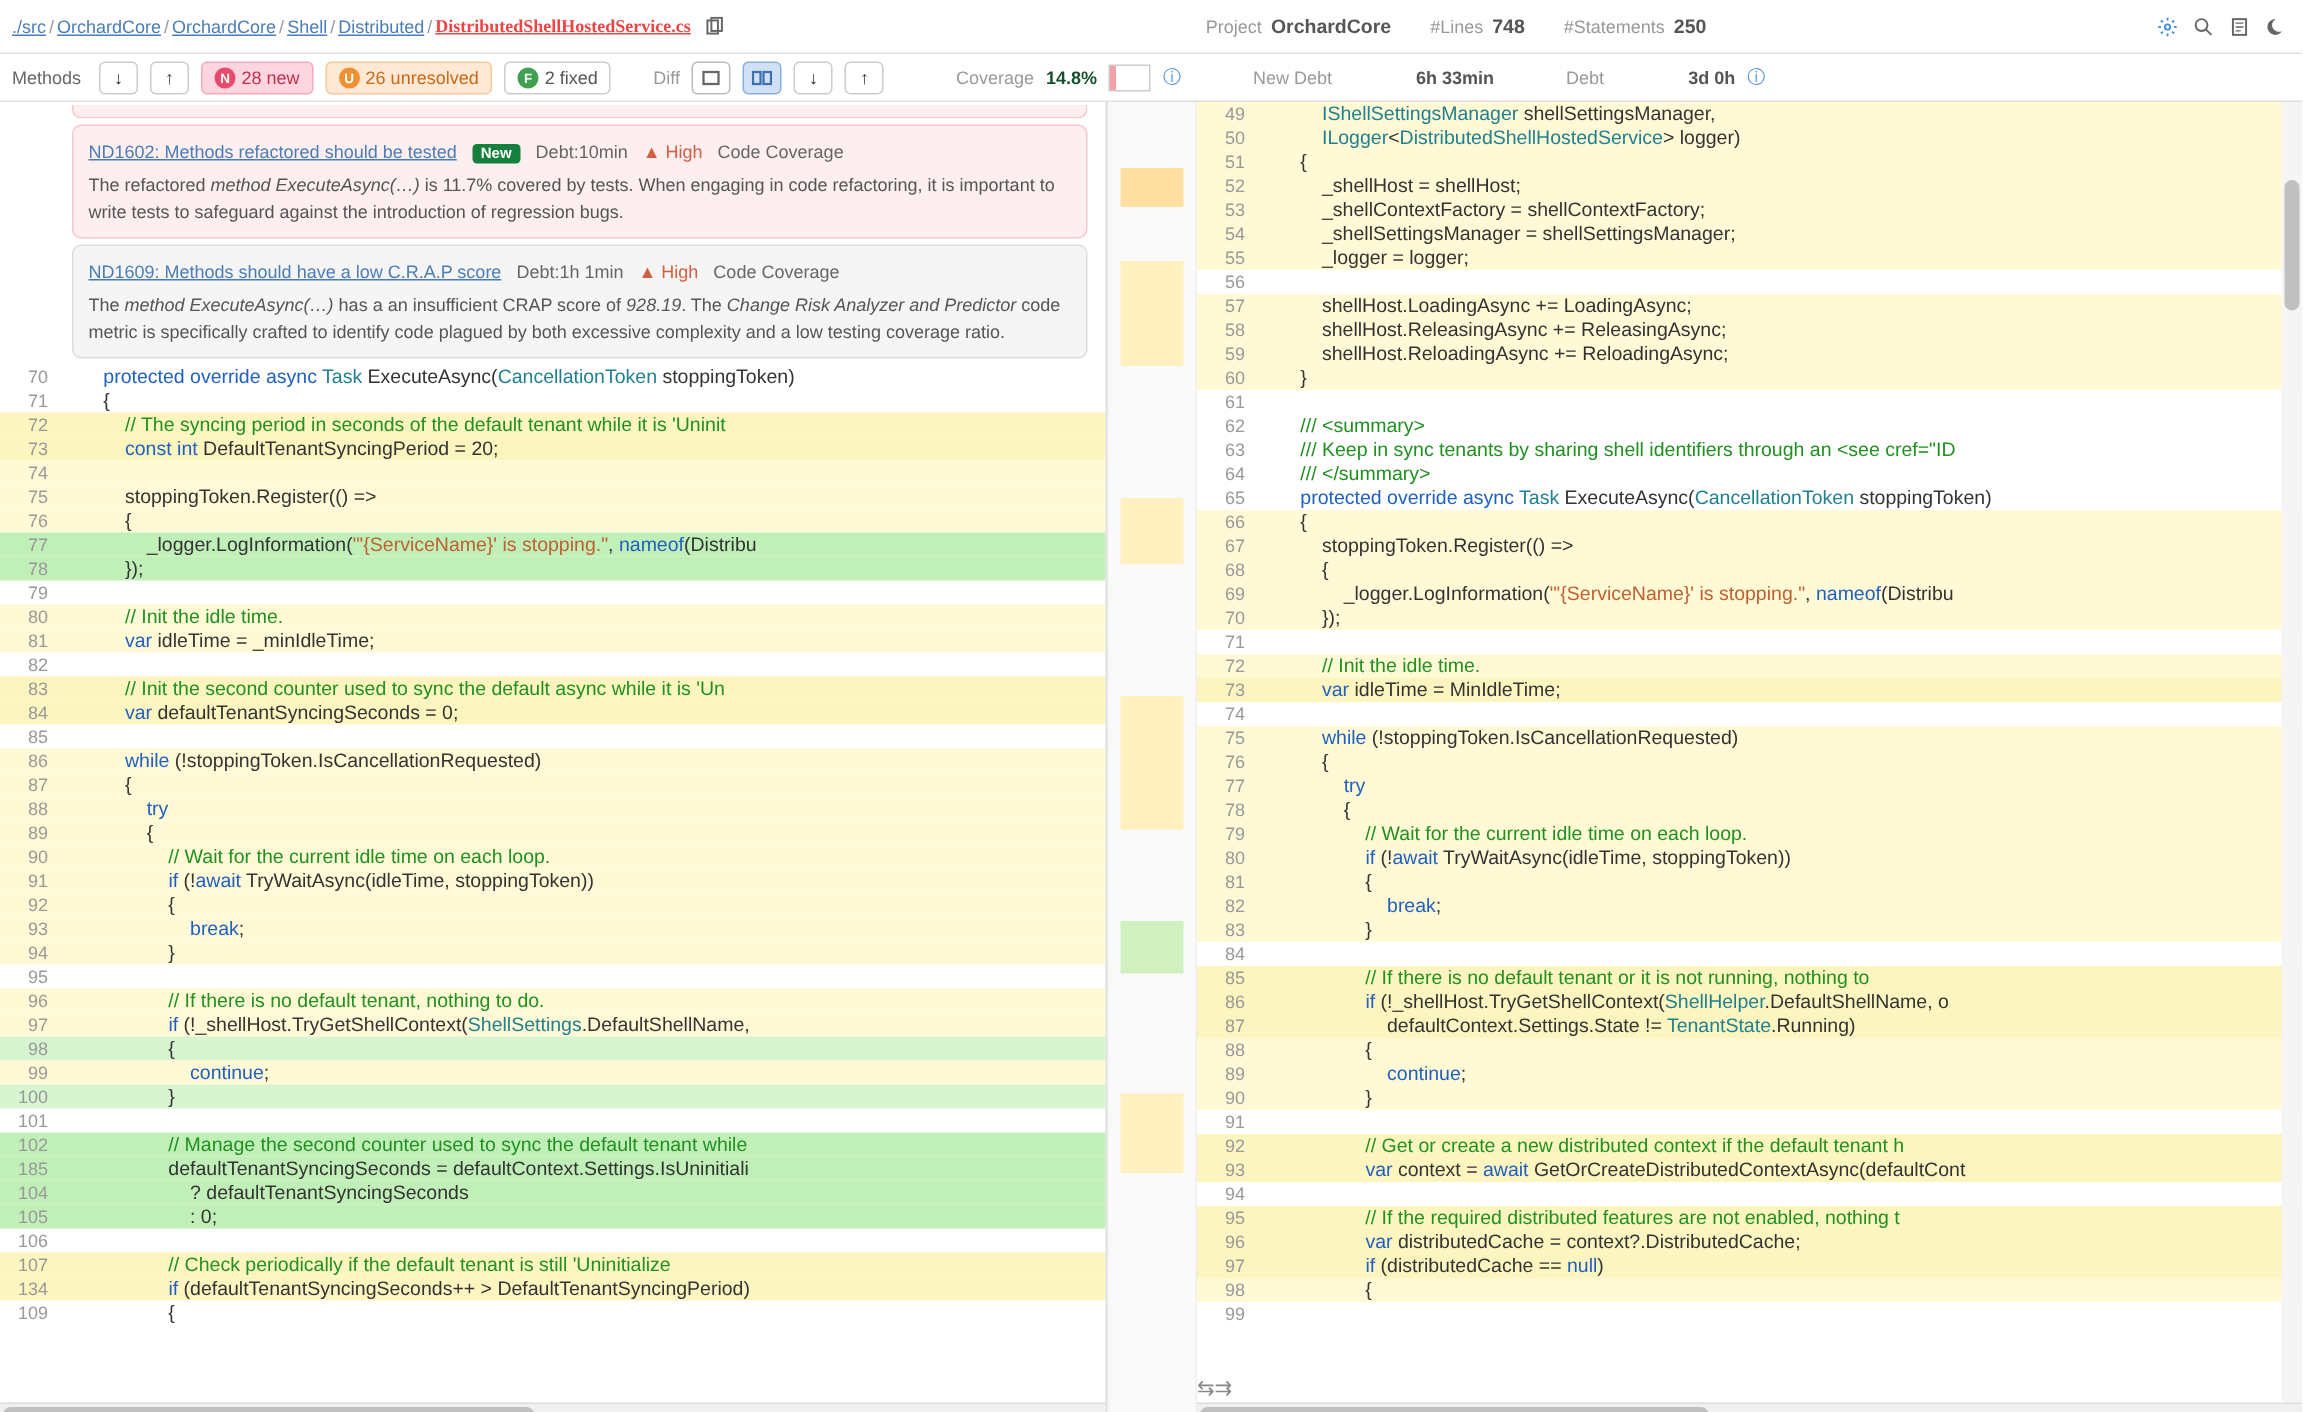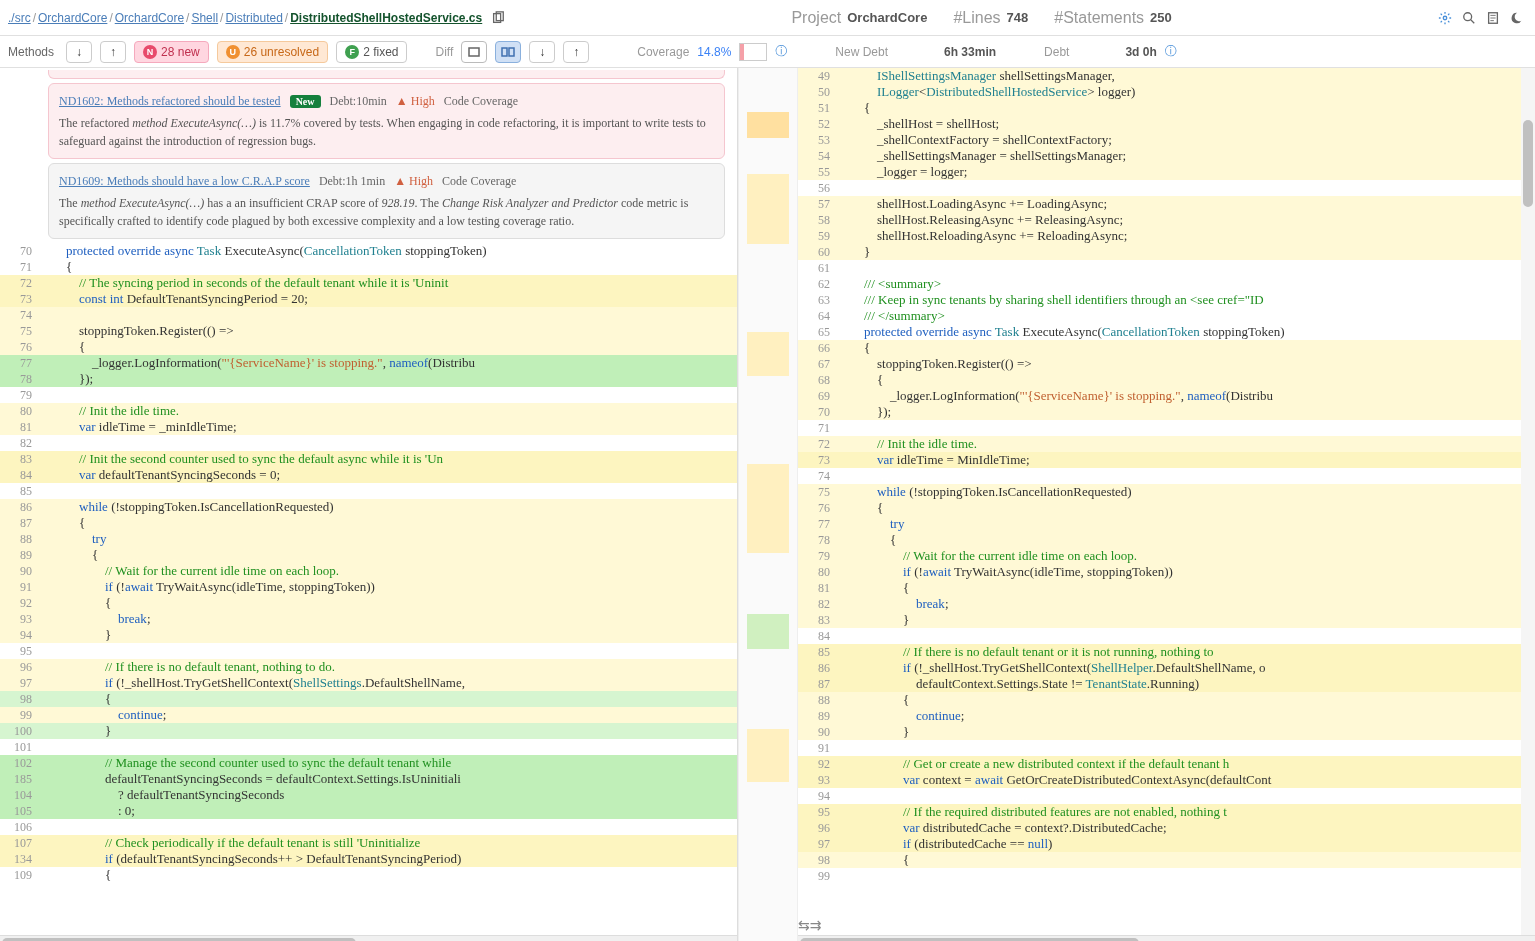--- a/index.html
+++ b/index.html
@@ -1,44 +1,44 @@
 <!DOCTYPE html>
 <html><head>
 <meta charset="utf-8">
 <style>
 * { margin: 0; padding: 0; box-sizing: border-box; }
 body { font-family: -apple-system, "Segoe UI", Arial, sans-serif; font-size: 13px; color: #333; background: #fff; overflow: hidden; }
 .topbar { display: flex; align-items: center; height: 36px; padding: 0 8px; border-bottom: 1px solid #e0e0e0; gap: 6px; }
 .breadcrumb { display: flex; align-items: center; gap: 2px; font-size: 12px; }
 .breadcrumb a { color: #4a7db8; text-decoration: underline; cursor: pointer; }
 .breadcrumb .sep { color: #999; }
-.breadcrumb .current { font-weight: 600; color: #14532d; text-decoration: underline; }
+.breadcrumb .current { font-weight: 600; color: #ef4444; text-decoration: underline; font-family: Liberation Serif, serif; }
 .icon-btn { width: 20px; height: 20px; display: inline-flex; align-items: center; justify-content: center; cursor: pointer; border-radius: 3px; color: #666; }
 .spacer { flex: 1; }
-.stat-label { color: #999; font-size: 16px; margin-left: 20px; }
+.stat-label { color: #999; font-size: 12px; margin-left: 20px; }
 .stat-value { font-weight: 600; color: #555; }
 .top-icons { display: flex; gap: 4px; margin-left: auto; }
 
 .toolbar { display: flex; align-items: center; height: 32px; padding: 0 8px; border-bottom: 1px solid #e0e0e0; gap: 8px; font-size: 12px; }
 .issues-label { color: #666; margin-right: 4px; }
 .arrow-btn { width: 26px; height: 22px; border: 1px solid #ccc; border-radius: 4px; background: #fff; display: inline-flex; align-items: center; justify-content: center; cursor: pointer; }
 .badge { display: inline-flex; align-items: center; height: 22px; padding: 0 8px; border-radius: 4px; font-size: 12px; gap: 4px; cursor: pointer; }
 .badge-new { background: #ffd6e0; border: 1px solid #f5a9bd; color: #c0304f; }
 .badge-unresolved { background: #ffe8d4; border: 1px solid #f5c99c; color: #c76818; }
 .badge-fixed { background: #fff; border: 1px solid #ccc; color: #555; }
 .badge-circle { width: 14px; height: 14px; border-radius: 50%; display: inline-flex; align-items: center; justify-content: center; font-size: 9px; font-weight: 700; color: #fff; }
 .circle-n { background: #e84a6b; }
 .circle-u { background: #f09030; }
 .circle-f { background: #3fa050; }
 .diff-label { color: #999; margin-left: 20px; }
 .diff-toggle { width: 26px; height: 22px; border: 1px solid #bbb; border-radius: 4px; display: inline-flex; align-items: center; justify-content: center; cursor: pointer; }
 .diff-toggle.active { background: #d0e0f5; border-color: #8ab0dd; }
 
 .coverage-label { color: #999; margin-left: 40px; }
-.coverage-val { font-weight: 400; color: #3b82f6; }
+.coverage-val { font-weight: 700; color: #14532d; }
 .coverage-bar { width: 28px; height: 18px; border: 1px solid #ccc; background: linear-gradient(to right, #f5a0a8 15%, #fff 15%); }
 .info-icon { color: #4a90d9; cursor: pointer; }
 .debt-label { color: #999; margin-left: 40px; }
 .debt-val { font-weight: 600; color: #555; padding-left: 48px; }
 
 .main { display: flex; height: calc(100vh - 60px); }
 .pane { flex: 1; display: flex; flex-direction: column; overflow: hidden; position: relative; }
 .pane-left { border-right: 1px solid #ddd; }
 .minimap { width: 60px; background: #fafafa; border-left: 1px solid #eee; border-right: 1px solid #eee; position: relative; }
 .minimap-stripe { position: absolute; left: 8px; right: 8px; }
@@ -46,21 +46,21 @@
 .issue-card { margin: 4px 12px 4px 48px; padding: 8px 10px; border-radius: 6px; font-size: 12px; line-height: 1.5; }
 .issue-card.pink { background: #fdeef0; border: 1px solid #f5c6cf; }
 .issue-card.grey { background: #f5f5f5; border: 1px solid #ddd; }
 .issue-title { color: #4a7db8; text-decoration: underline; cursor: pointer; }
 .new-tag { background: #15803d; color: #fff; font-size: 10px; padding: 1px 6px; border-radius: 3px; font-weight: 600; }
 .issue-meta { color: #666; }
 .severity { color: #d06040; }
 .issue-desc { color: #555; margin-top: 4px; }
 .issue-desc i { font-style: italic; }
 
-.code-area { flex: 1; overflow: auto; font-family: Liberation Serif, serif; font-size: 13px; line-height: 16px; position: relative; }
+.code-area { flex: 1; overflow: auto; font-family: Liberation Sans, sans-serif; font-size: 13px; line-height: 16px; position: relative; }
 .code-line { display: flex; white-space: pre; }
 .lineno { width: 40px; text-align: right; padding-right: 8px; color: #999; user-select: none; flex-shrink: 0; font-size: 12px; }
 .code-text { flex: 1; }
 .bg-yellow { background: #fff9d6; }
 .bg-yellow2 { background: #fdf5c0; }
 .bg-green { background: #d6f5d0; }
 .bg-green2 { background: #c0efb8; }
 
 .kw { color: #2060c0; }
 .type { color: #208090; }

